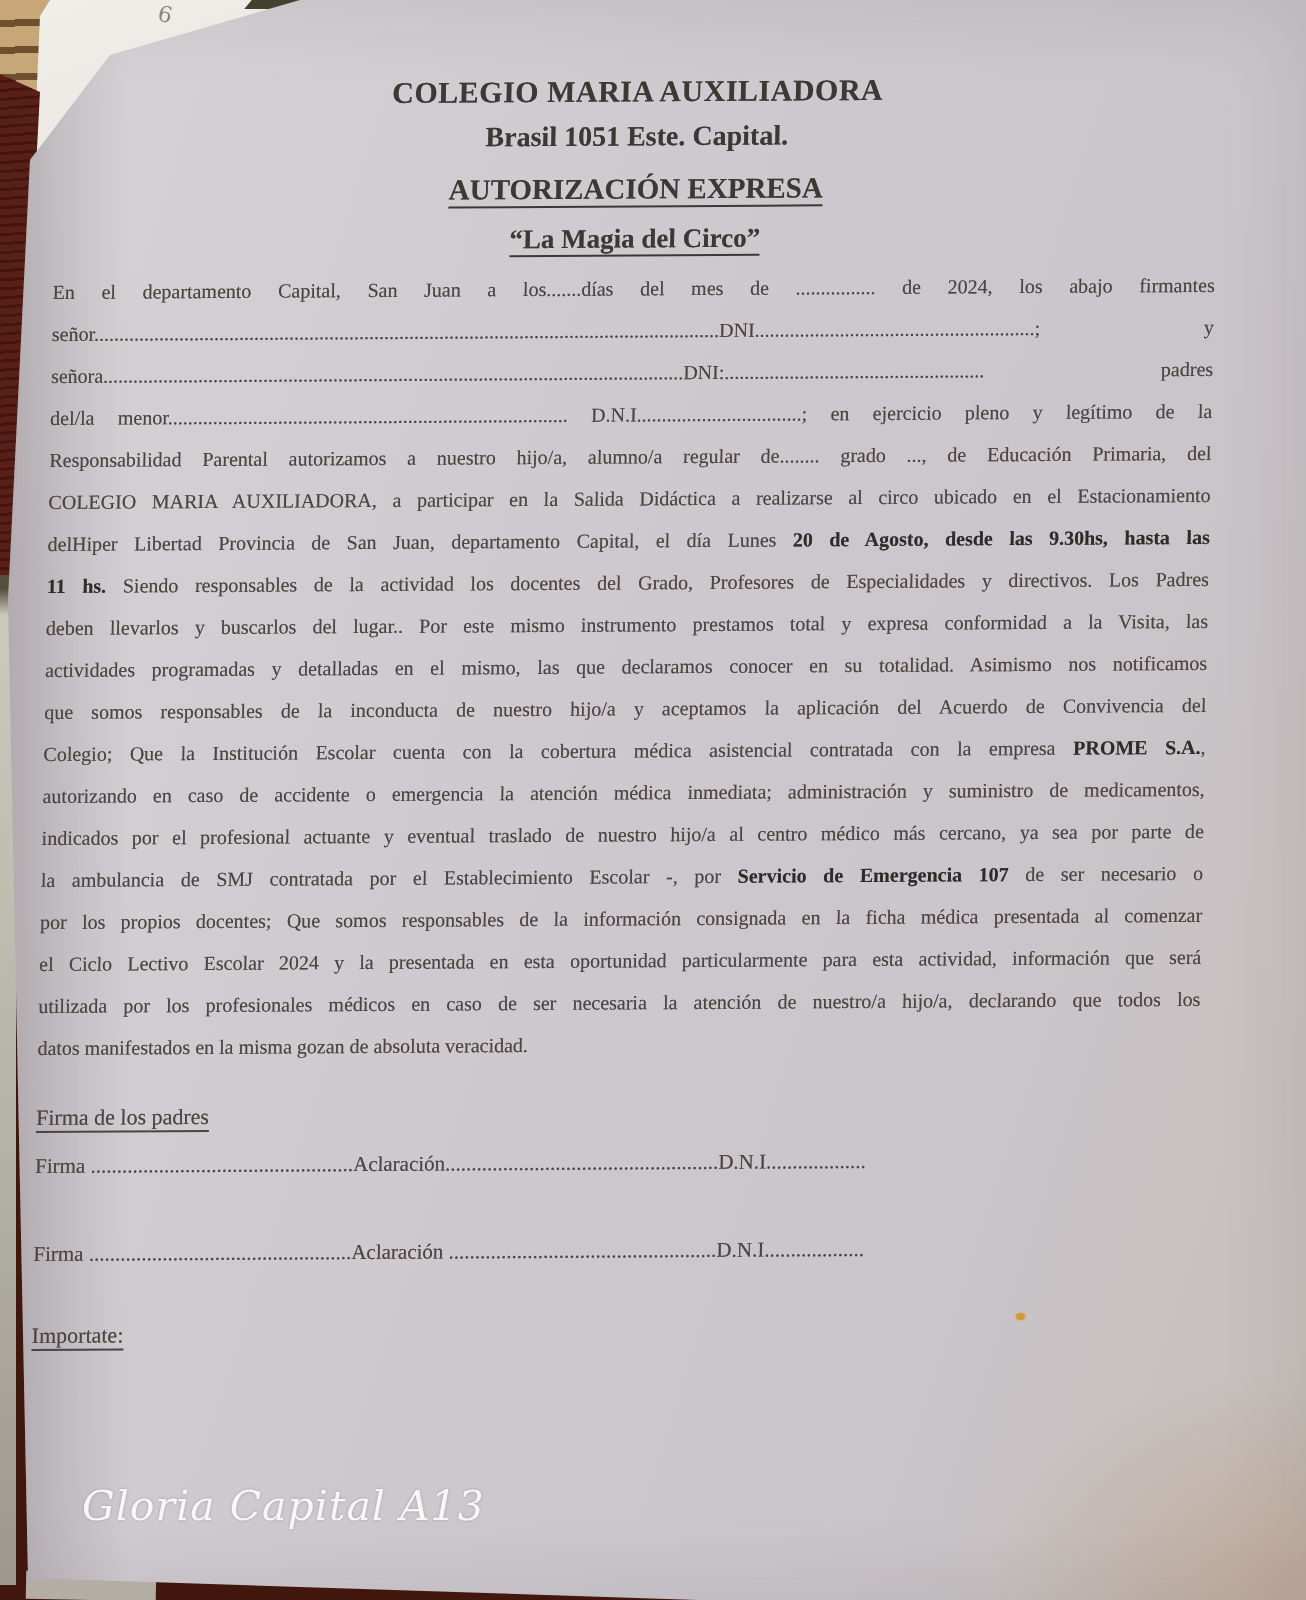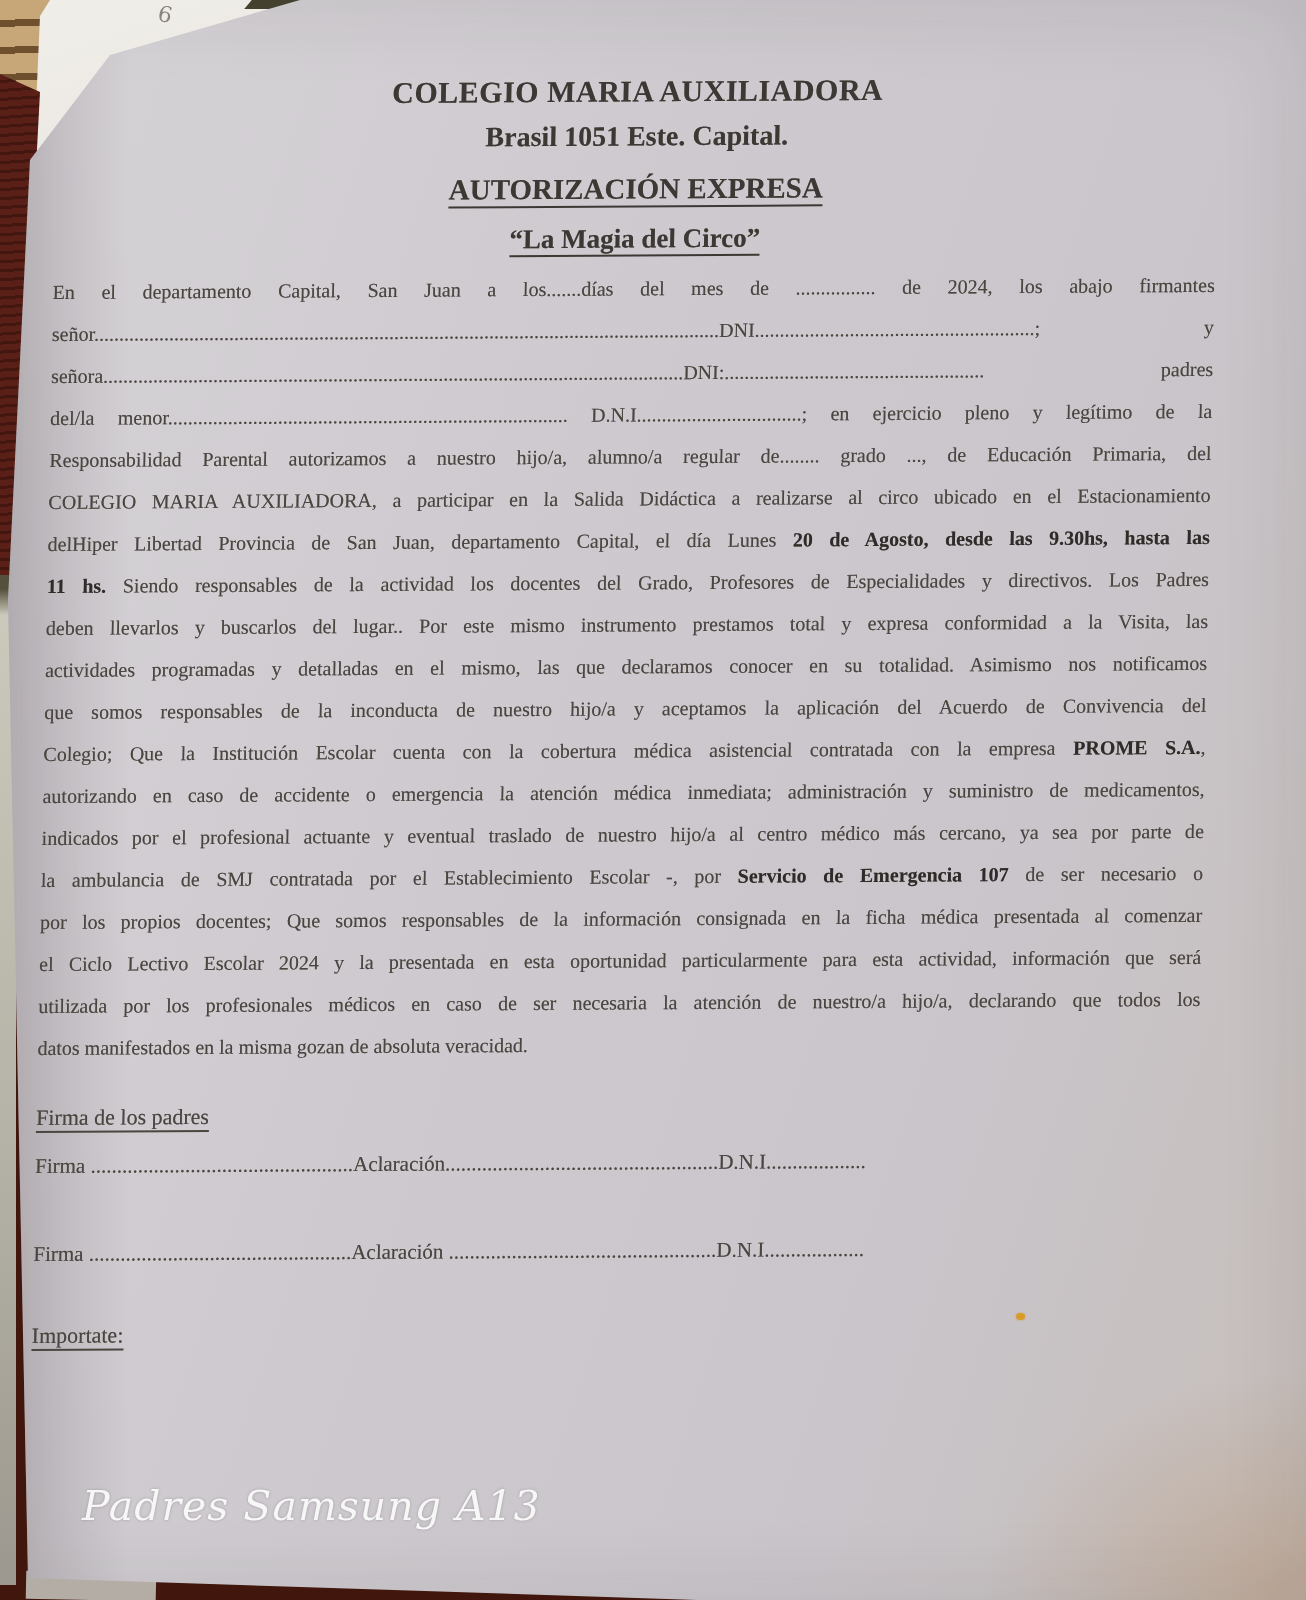--- a/index.html
+++ b/index.html
@@ -153,14 +153,14 @@
       <div class="sig-head"><span class="u">Firma de los padres</span></div>
       <div id="sig-rows">
           <div class="sig-row">Firma ..................................................Aclaración....................................................D.N.I...................</div>
           <div class="sig-row">Firma ..................................................Aclaración ...................................................D.N.I...................</div>
         </div>
       <div class="importate"><span class="u">Importate:</span></div>
     </div>
   </div>
 
   <div class="speck"></div>
-  <div class="watermark">Padres Samsung A13</div>
+  <div class="watermark">Gloria Capital A13</div>
 </div>
 
 </body></html>

